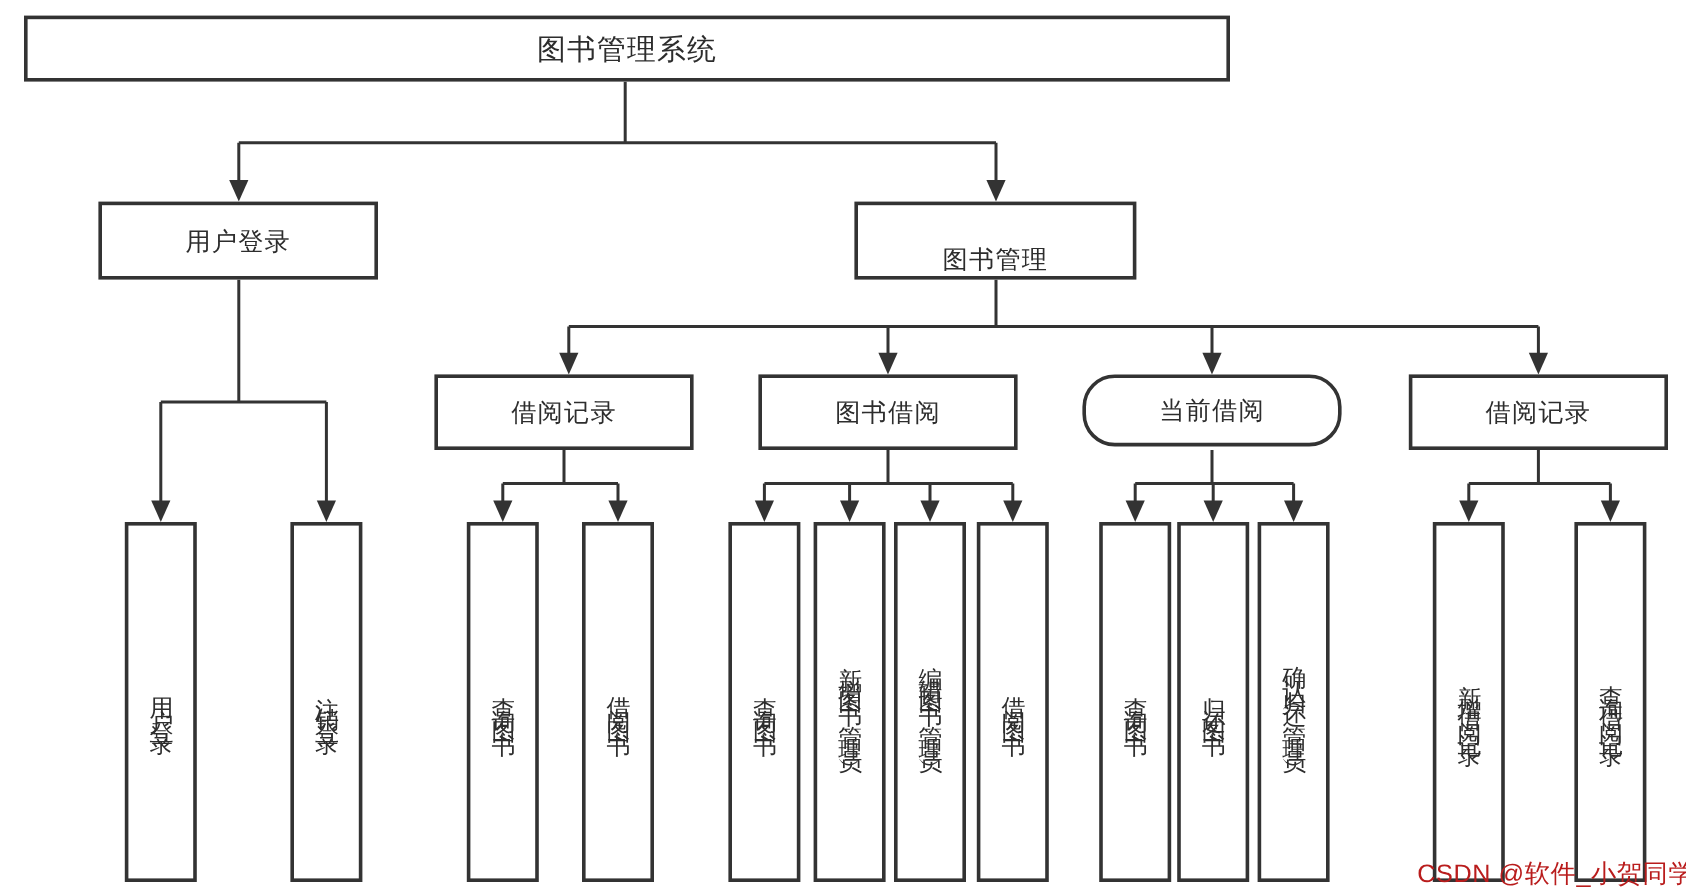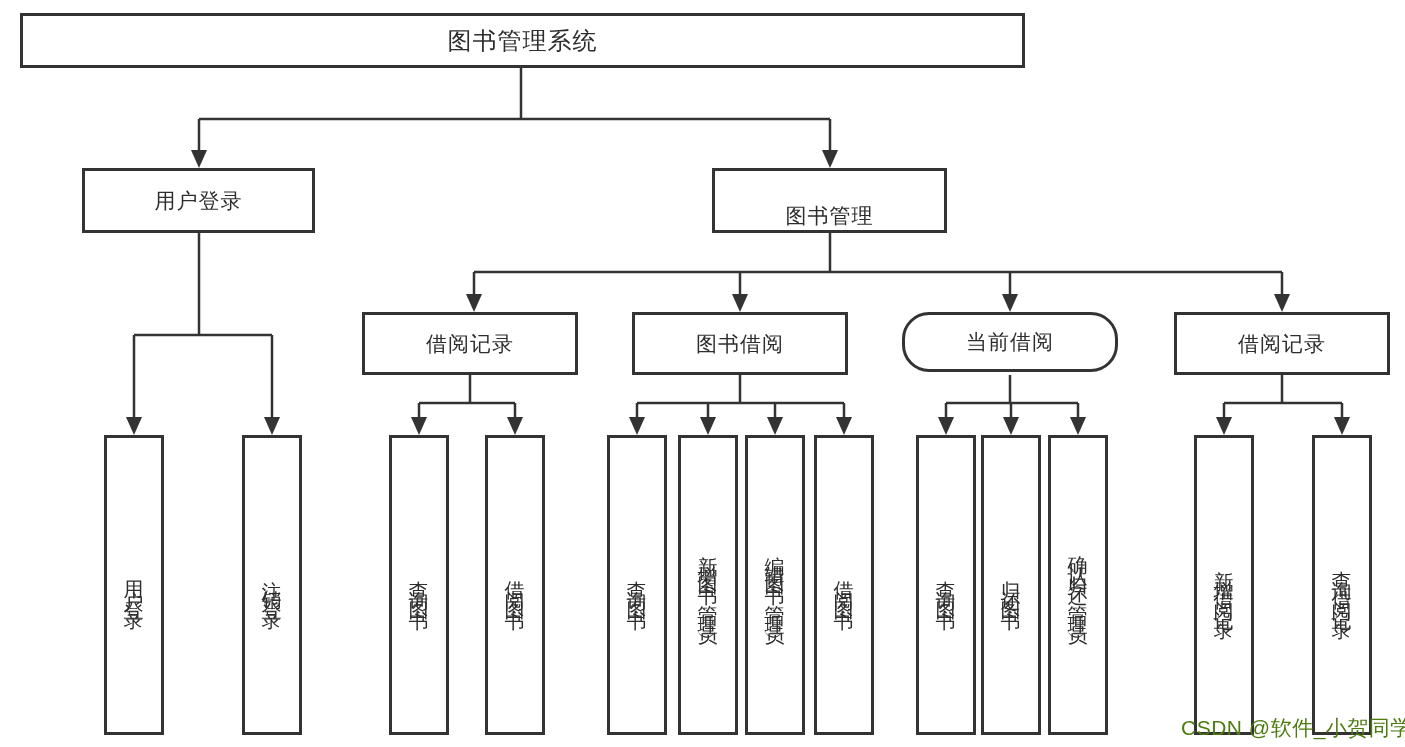--- a/index.html
+++ b/index.html
@@ -13,21 +13,21 @@
     display:flex;align-items:center;justify-content:center;z-index:2;
   }
   .hbox{font-size:21px;letter-spacing:1px;}
   .root{font-size:24px;font-family:Liberation Serif, serif;}
   .vbox{
     writing-mode:vertical-rl;font-size:20px;letter-spacing:10px;
     line-height:1;text-align:center;
   }
   .watermark{
     position:absolute;z-index:3;left:1181px;top:714px;width:224px;
-    font-size:21px;color:#4d7c0f;white-space:nowrap;letter-spacing:0.5px;
+    font-size:21px;color:#b91c1c;white-space:nowrap;letter-spacing:0.5px;
   }
 </style>
 </head>
 <body>
 
 <div class="canvas">
 
   <svg class="connectors" width="1405" height="747" viewBox="0 0 1405 747">
     <g stroke="#333333" stroke-width="2.5" fill="none">
 

